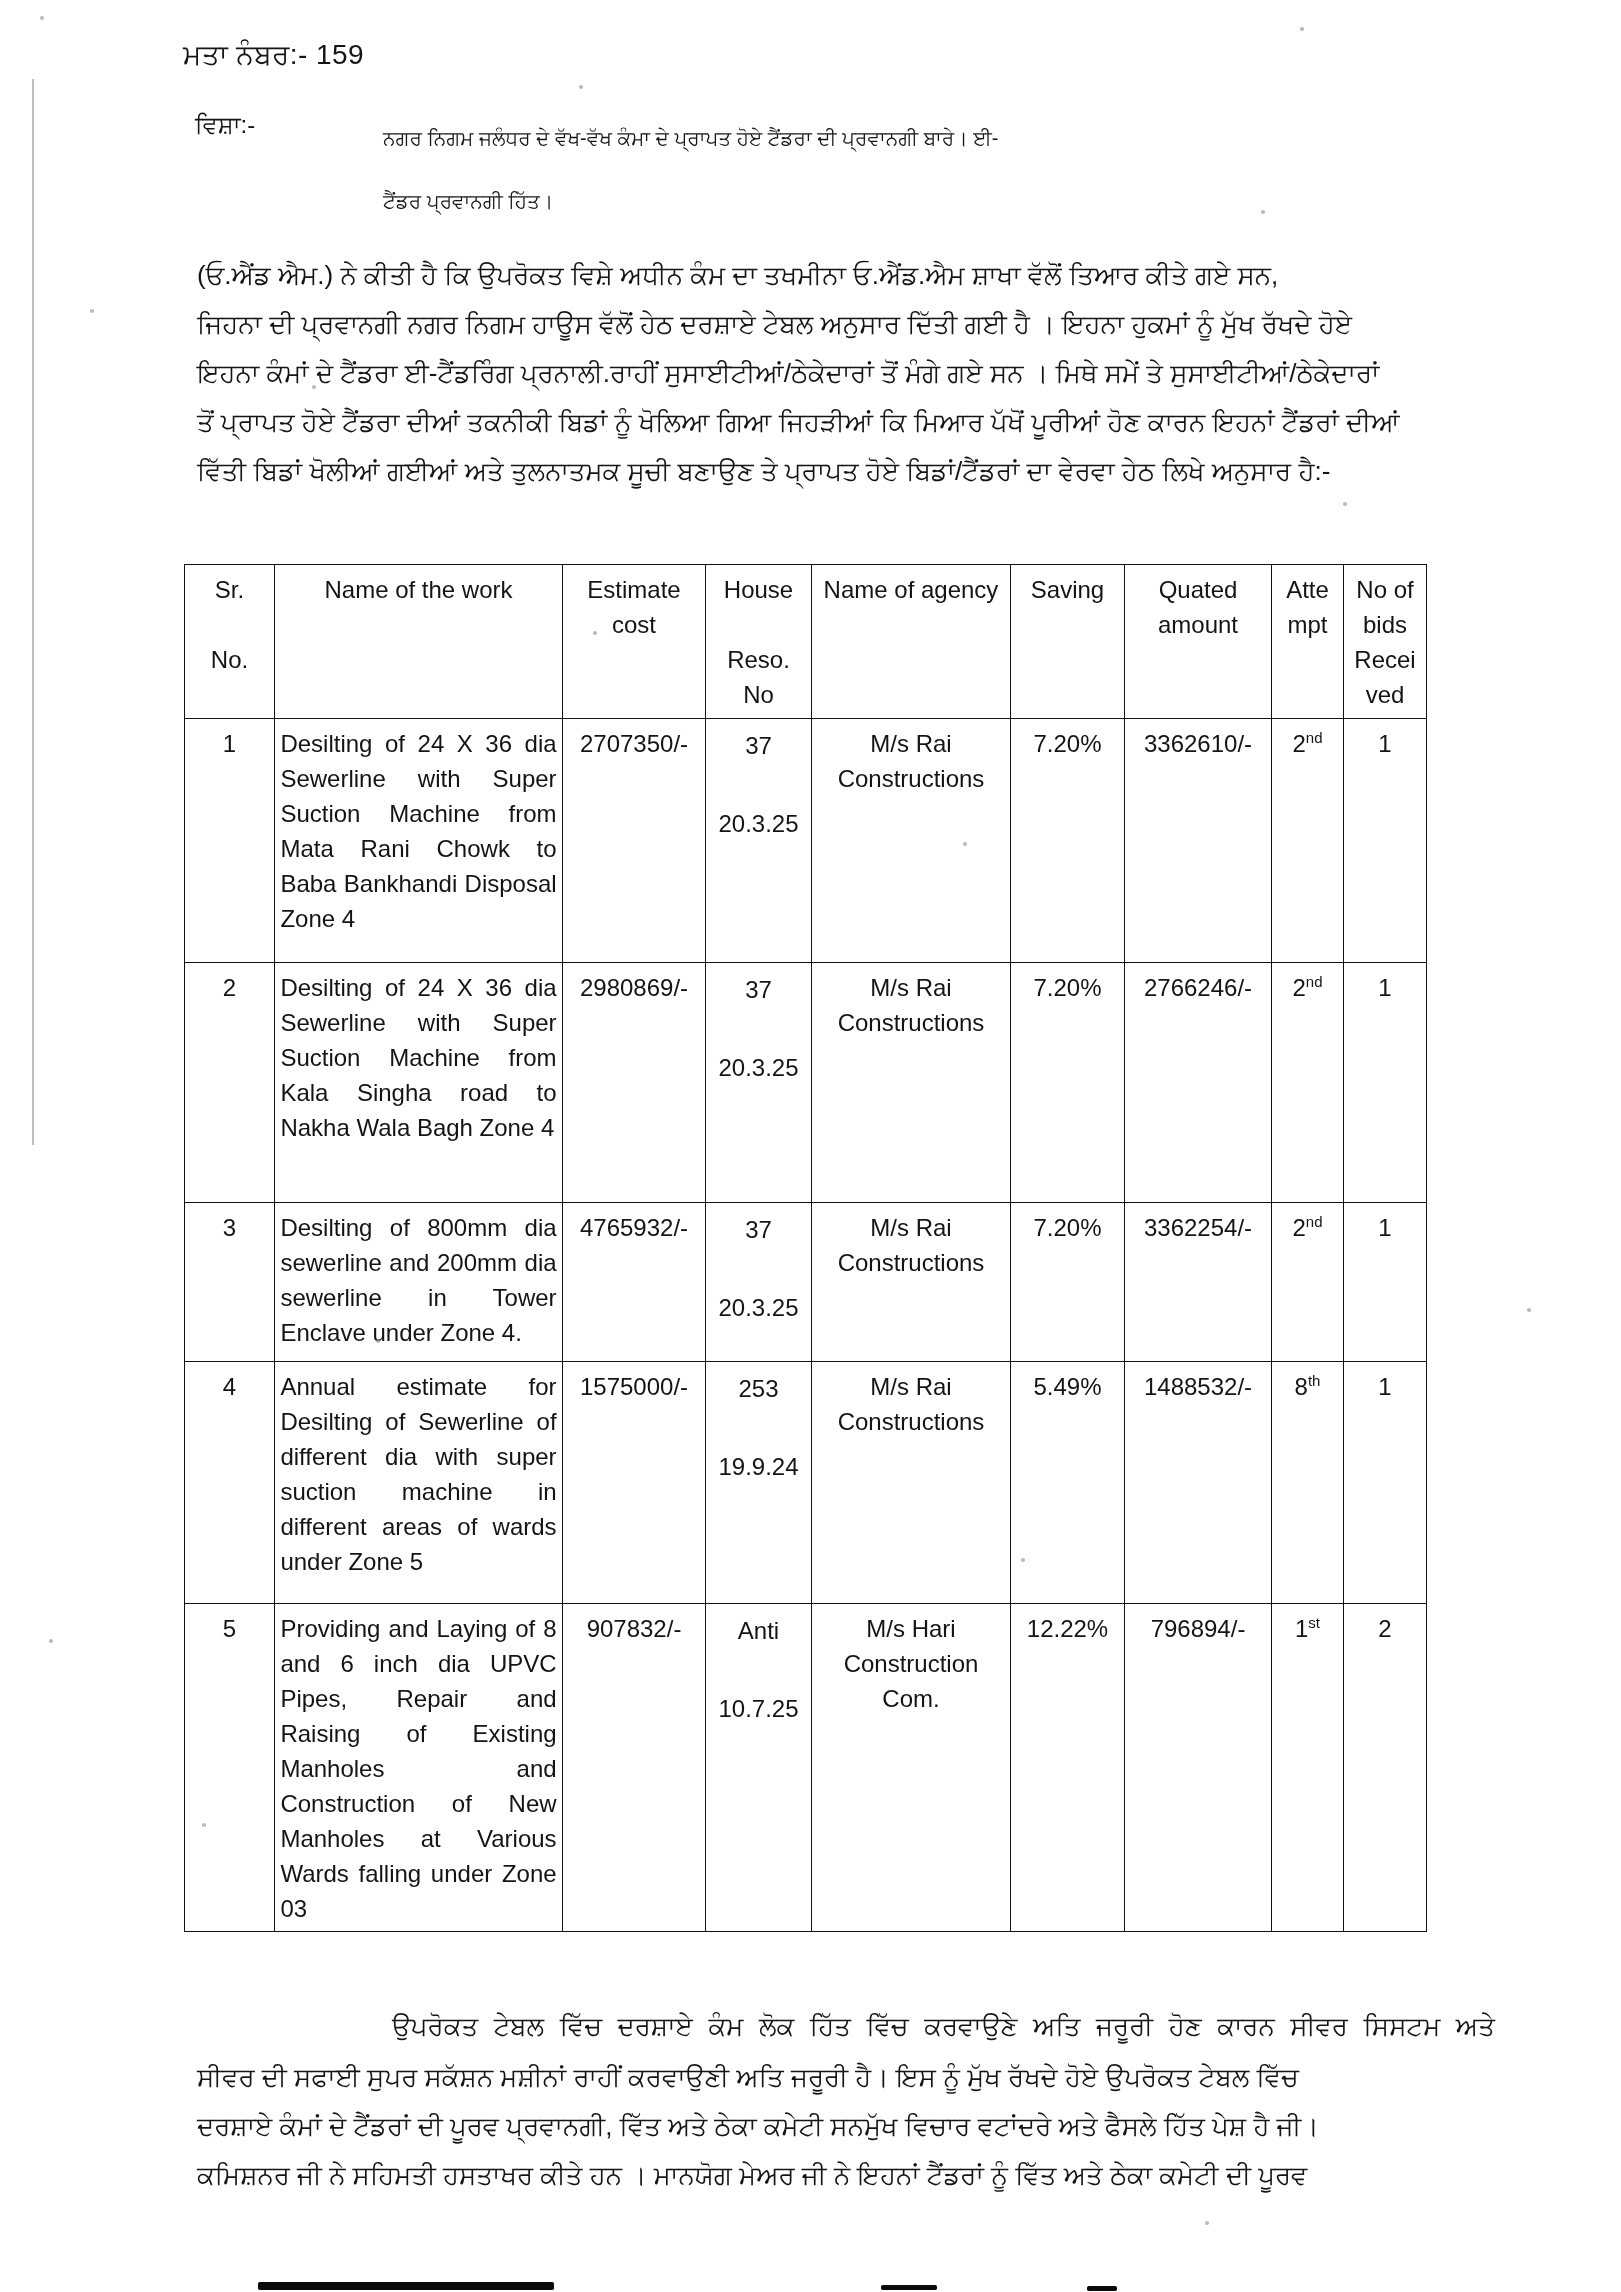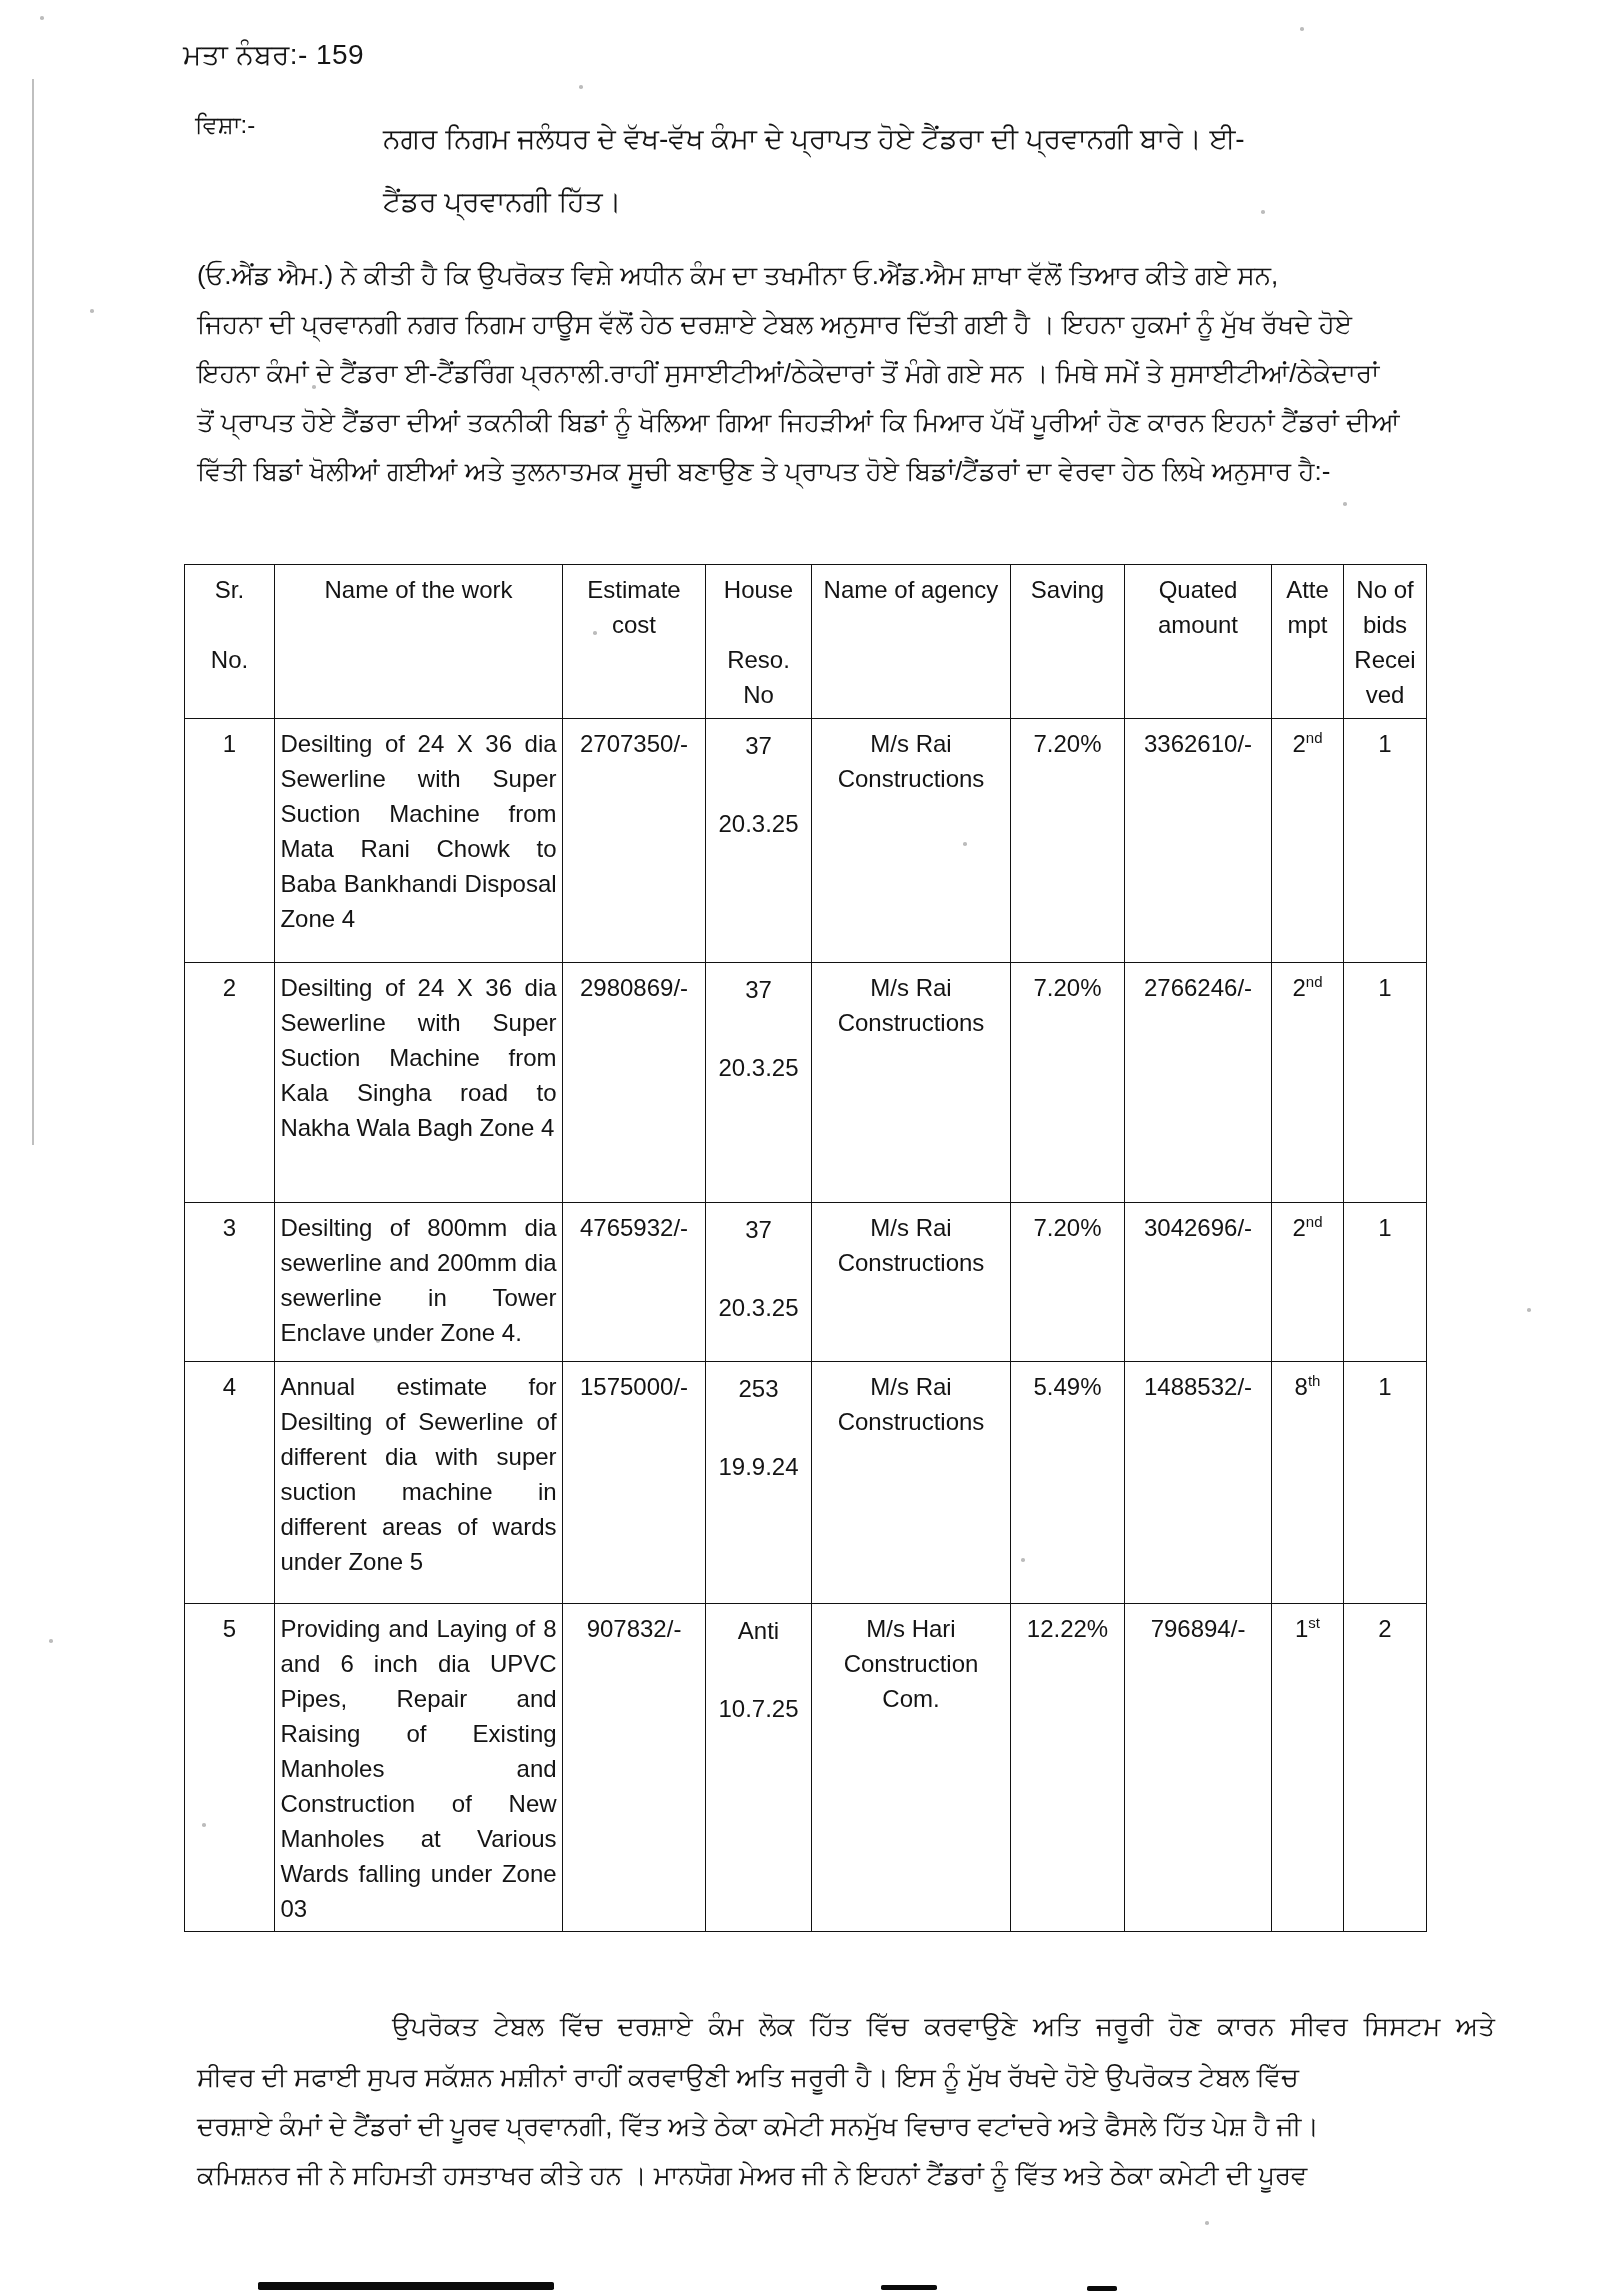--- a/index.html
+++ b/index.html
@@ -11,21 +11,21 @@
     position:relative;
     overflow:hidden;
   }
   .sheet{position:absolute;inset:0;background:#ffffff;}
 
   
   .res-no{position:absolute;left:183px;top:39px;font-size:28px;letter-spacing:0.4px;}
   .subject-label{position:absolute;left:195px;top:111px;font-size:24px;}
   .subject-text{
     position:absolute;left:383px;top:107px;width:1137px;
-    font-size:28px;line-height:63px;white-space:pre-line;
+    font-size:20px;line-height:63px;white-space:pre-line;
   }
 
   
   .para{position:absolute;font-size:26px;}
   .para .line{height:49px;line-height:49px;white-space:nowrap;}
   .intro{left:197px;top:251px;width:1312px;}
   .intro .line.first{padding-left:188px;}
   .closing{left:197px;top:2004px;width:1317px;}
   .closing .line.first{padding-left:195px;font-family:Liberation Mono, monospace;}
 
@@ -146,21 +146,21 @@
     <tr style="height:159px">
       <td class="c">3</td>
       <td class="work">Desilting of 800mm dia sewerline and 200mm dia sewerline in Tower Enclave under Zone 4.</td>
       <td class="c">4765932/-</td>
       <td class="c" style="line-height:39px">37
 
 20.3.25</td>
       <td class="c">M/s Rai
 Constructions</td>
       <td class="c">7.20%</td>
-      <td class="c">3042696/-</td>
+      <td class="c">3362254/-</td>
       <td class="c"><span>2</span><sup>nd</sup></td>
       <td class="c">1</td>
     </tr>
     <tr style="height:242px">
       <td class="c">4</td>
       <td class="work">Annual estimate for Desilting of Sewerline of different dia with super suction machine in different areas of wards under Zone 5</td>
       <td class="c">1575000/-</td>
       <td class="c" style="line-height:39px">253
 
 19.9.24</td>

